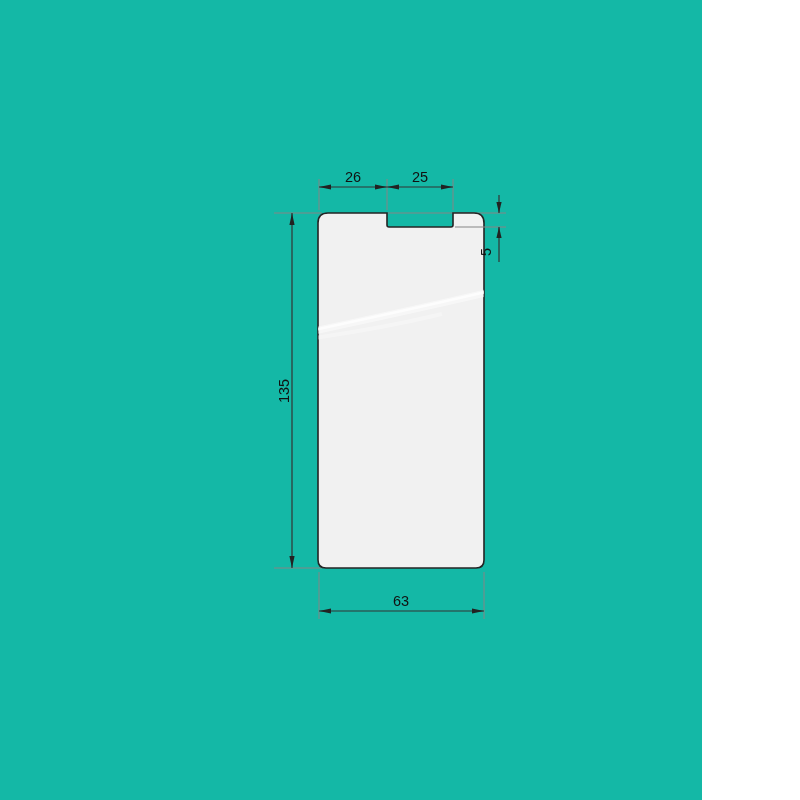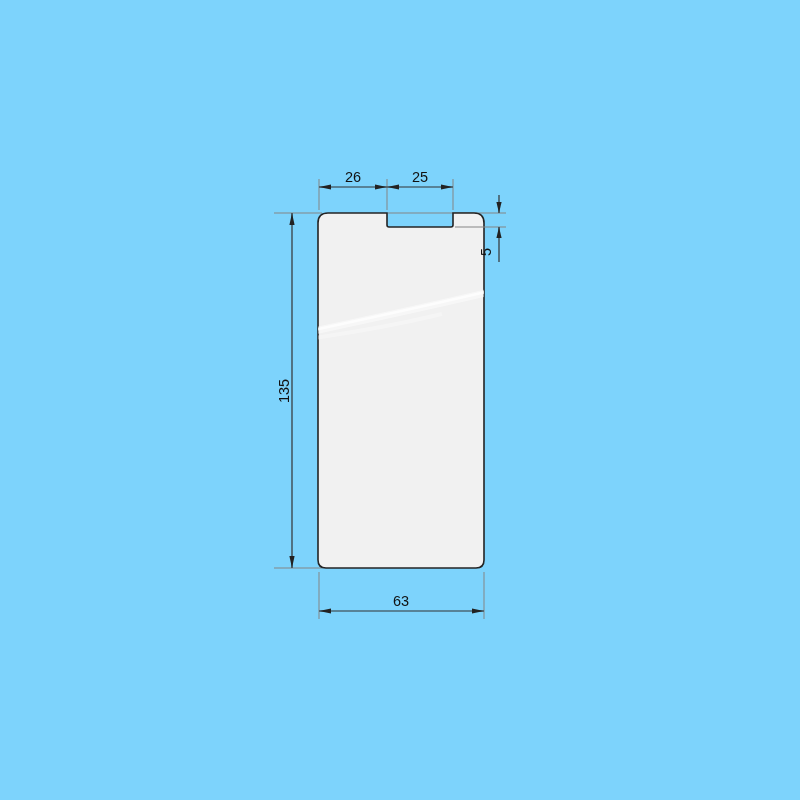--- a/index.html
+++ b/index.html
@@ -6,23 +6,23 @@
     margin: 0;
     padding: 0;
     background: #ffffff;
     width: 800px;
     height: 800px;
     overflow: hidden;
     font-family: "Liberation Sans", sans-serif;
   }
   .viewport {
     position: relative;
-    width: 800px;
+    width: 702px;
     height: 800px;
-    background: #7dd3fc;
+    background: #14b8a6;
   }
   svg { display: block; }
   .dim-label {
     font-family: "Liberation Sans", sans-serif;
     font-size: 14.5px;
   }
 </style>
 </head>
 <body>
 

